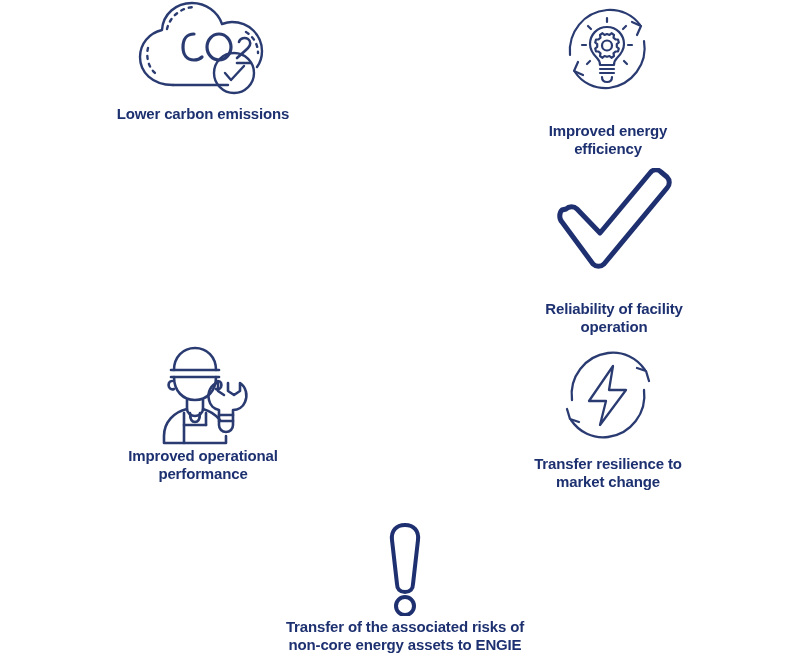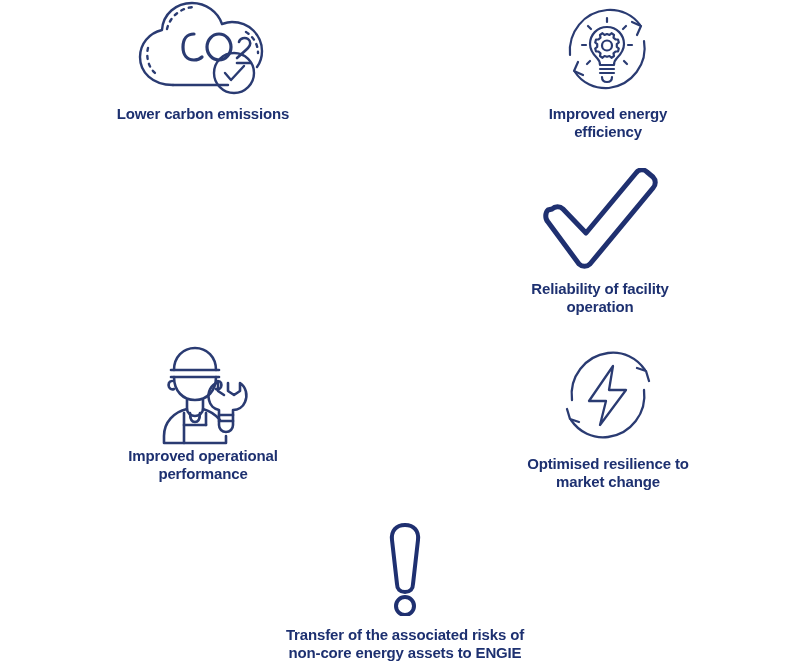--- a/index.html
+++ b/index.html
@@ -45,41 +45,41 @@
     white-space: pre-line;
   }
 
   
   #item-0 { left: 103px;  top: 0px;   width: 200px; }
   #item-0 .benefit-icon { height: 98px; }
   #item-0 .benefit-label { margin-top: 7px; }
 
   #item-1 { left: 510px;  top: 0px;   width: 196px; }
   #item-1 .benefit-icon { height: 98px; }
-  #item-1 .benefit-label { margin-top: 7px; }
+  #item-1 .benefit-label { margin-top: 24px; }
 
   #item-2 { left: 103px;  top: 168px; width: 200px; }
   #item-2 .benefit-icon { height: 104px; }
   #item-2 .benefit-label { margin-top: 8px; }
 
-  #item-3 { left: 502px;  top: 168px; width: 196px; }
+  #item-3 { left: 516px;  top: 168px; width: 196px; gap: 20px; }
   #item-3 .benefit-icon { height: 104px; }
   #item-3 .benefit-label { margin-top: 8px; }
 
   #item-4 { left: 103px;  top: 342px; width: 200px; }
   #item-4 .benefit-icon { height: 105px; }
   #item-4 .benefit-label { }
 
   #item-5 { left: 510px;  top: 342px; width: 196px; }
   #item-5 .benefit-icon { height: 105px; }
   #item-5 .benefit-label { margin-top: 8px; }
 
   #item-6 { left: 255px;  top: 518px; width: 300px; }
   #item-6 .benefit-icon { height: 100px; }
-  #item-6 .benefit-label { margin-top: 8px; }
+  #item-6 .benefit-label { }
 
   svg { display: block; }
 </style>
 </head>
 <body>
 
 <div class="benefits-grid">
 
   <div class="benefit-item" id="item-0">
     <div class="benefit-icon">
@@ -175,21 +175,21 @@
   <div class="benefit-item" id="item-5">
     <div class="benefit-icon">
       <svg width="104" height="102" viewBox="0 0 104 102" fill="none" stroke="#2a3b72" stroke-width="2.3" stroke-linecap="round" stroke-linejoin="round">
         <path d="M16 56 C13 33 29 12 52 9 C67 7 81 14 89 26"></path>
         <path d="M88 46 C91 69 75 90 52 93 C37 95 23 88 15 76"></path>
         <path d="M81 24 L90 27 L93 37"></path>
         <path d="M23 78 L14 75 L11 65"></path>
         <path d="M57 22 L33 57 L50 57 L44 81 L70 46 L53 46 Z"></path>
       </svg>
     </div>
-    <div class="benefit-label">Optimised resilience to
+    <div class="benefit-label">Transfer resilience to
 market change</div>
   </div>
 
   <div class="benefit-item" id="item-6">
     <div class="benefit-icon">
       <svg width="44" height="96" viewBox="0 0 44 96" fill="none" stroke="#1f3070" stroke-width="4" stroke-linecap="round" stroke-linejoin="round">
         <path d="M22 5 C13 5 8 11 9 20 L14 64 C14 69 17 72 22 72 C27 72 30 69 30 64 L35 20 C36 11 31 5 22 5 Z"></path>
         <circle cx="22" cy="86" r="9"></circle>
       </svg>
     </div>

